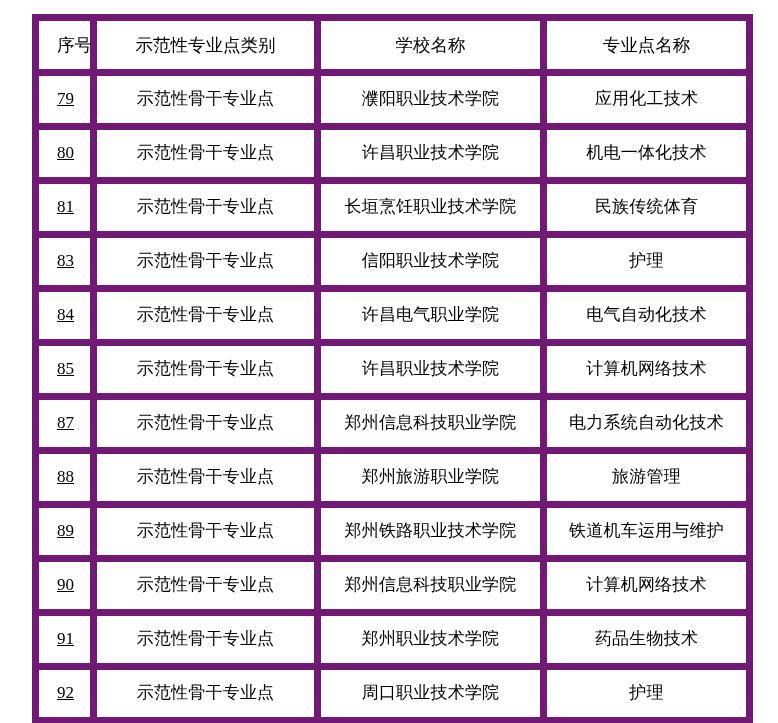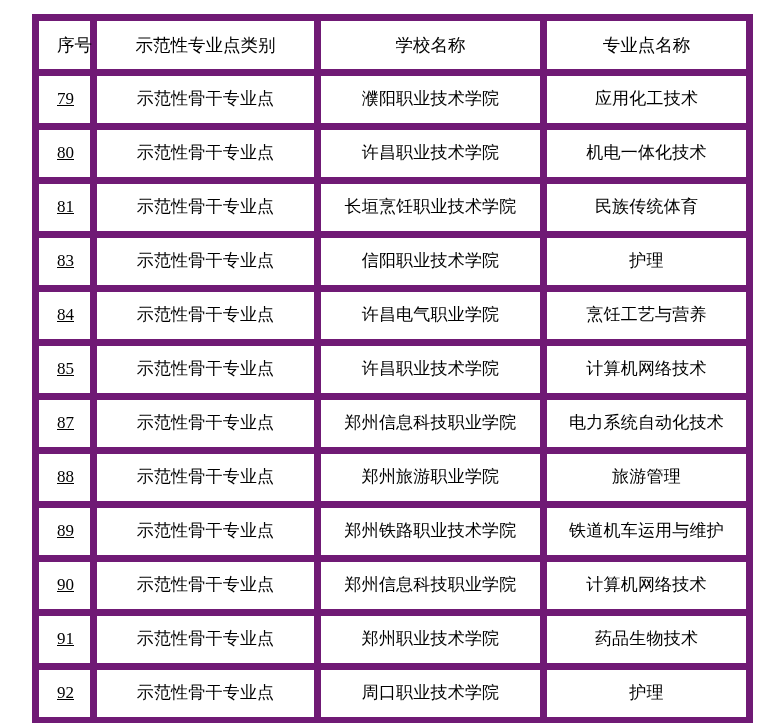--- a/index.html
+++ b/index.html
@@ -98,21 +98,21 @@
         <tr>
           <td class="col-index">83</td>
           <td class="col-category">示范性骨干专业点</td>
           <td class="col-school">信阳职业技术学院</td>
           <td class="col-major">护理</td>
         </tr>
         <tr>
           <td class="col-index">84</td>
           <td class="col-category">示范性骨干专业点</td>
           <td class="col-school">许昌电气职业学院</td>
-          <td class="col-major">烹饪工艺与营养</td>
+          <td class="col-major">电气自动化技术</td>
         </tr>
         <tr>
           <td class="col-index">85</td>
           <td class="col-category">示范性骨干专业点</td>
           <td class="col-school">许昌职业技术学院</td>
           <td class="col-major">计算机网络技术</td>
         </tr>
         <tr>
           <td class="col-index">87</td>
           <td class="col-category">示范性骨干专业点</td>

